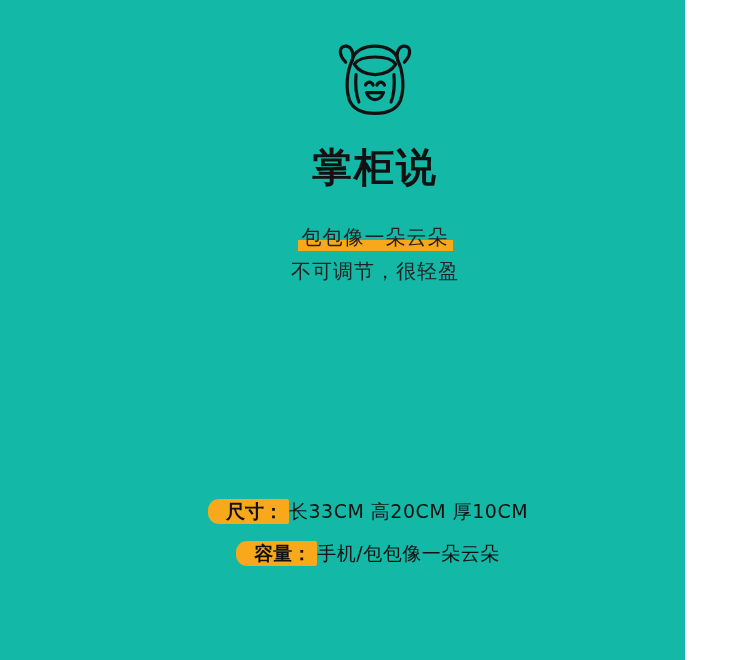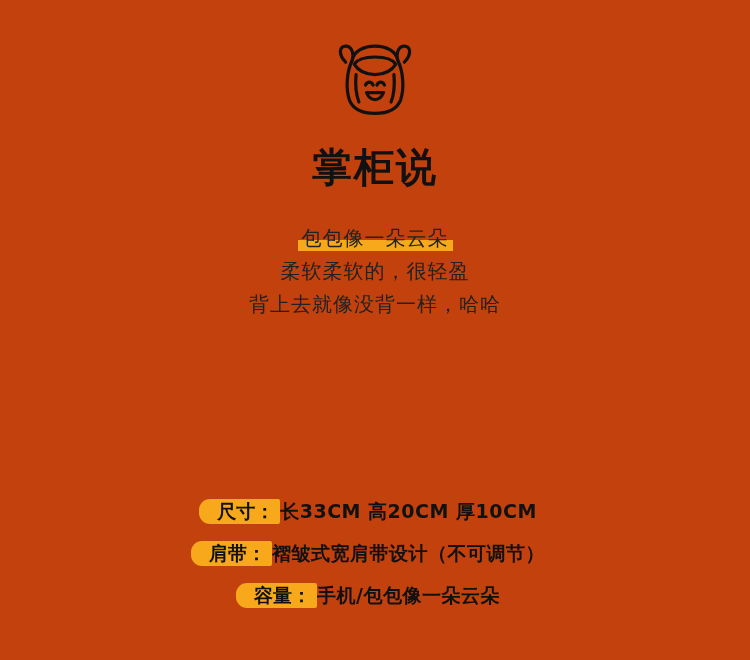--- a/index.html
+++ b/index.html
@@ -9,24 +9,24 @@
   }
   body {
     width: 750px;
     height: 660px;
     font-family: "Liberation Sans", "DejaVu Sans", sans-serif;
     color: #1a1a1a;
     position: relative;
     overflow: hidden;
   }
   .page {
-    width: 750px;
+    width: 685px;
     height: 660px;
     position: relative;
-    background: #c2410c;
+    background: #14b8a6;
   }
 
   
   .mascot-wrap {
     position: absolute;
     top: 30px;
     left: 0;
     width: 750px;
     display: flex;
     justify-content: center;
@@ -62,20 +62,21 @@
     font-size: 20px;
     line-height: 33px;
     color: #222222;
     letter-spacing: 1px;
     font-family: "DejaVu Sans", "Liberation Sans", sans-serif;
   }
   .intro-line.highlight {
     display: inline-block;
     position: relative;
     padding: 0 4px;
+    font-family: Liberation Mono, monospace;
   }
   .intro-line.highlight .hl-bar {
     position: absolute;
     left: 0;
     right: 0;
     bottom: 4px;
     height: 11px;
     background: #f7a81b;
     z-index: 0;
   }
@@ -116,21 +117,21 @@
     background: #f7a81b;
     border-radius: 11px 2px 2px 11px;
     z-index: 0;
   }
   .spec-tag .tag-text {
     position: relative;
     z-index: 1;
   }
   .spec-value {
     font-size: 19px;
-    font-weight: bold;
+    font-weight: normal;
     color: #111111;
     letter-spacing: 0.5px;
     white-space: nowrap;
     font-family: "DejaVu Sans", "Liberation Sans", sans-serif;
   }
 </style>
 </head>
 <body>
 
 <div class="page">
@@ -161,41 +162,33 @@
 
   <div class="heading">掌柜说</div>
 
   <div class="intro">
     <div>
       <span class="intro-line highlight">
         <span class="hl-bar"></span>
         <span class="hl-text">包包像一朵云朵</span>
       </span>
     </div>
-    <div class="intro-line">柔软柔软的，很轻盈</div>
-    <div class="intro-line">背上去就像没背一样，哈哈</div>
+    <div class="intro-line">不可调节，很轻盈</div>
   </div>
 
   <div class="specs">
 
     <div class="spec-row">
       <span class="spec-tag">
         <span class="tag-bg"></span>
         <span class="tag-text">尺寸：</span>
       </span>
       <span class="spec-value">长33CM 高20CM 厚10CM</span>
     </div>
 
-    <div class="spec-row">
-      <span class="spec-tag">
-        <span class="tag-bg"></span>
-        <span class="tag-text">肩带：</span>
-      </span>
-      <span class="spec-value">褶皱式宽肩带设计（不可调节）</span>
-    </div>
 
     <div class="spec-row">
       <span class="spec-tag">
         <span class="tag-bg"></span>
         <span class="tag-text">容量：</span>
       </span>
       <span class="spec-value">手机/包包像一朵云朵</span>
     </div>
 
   </div>

